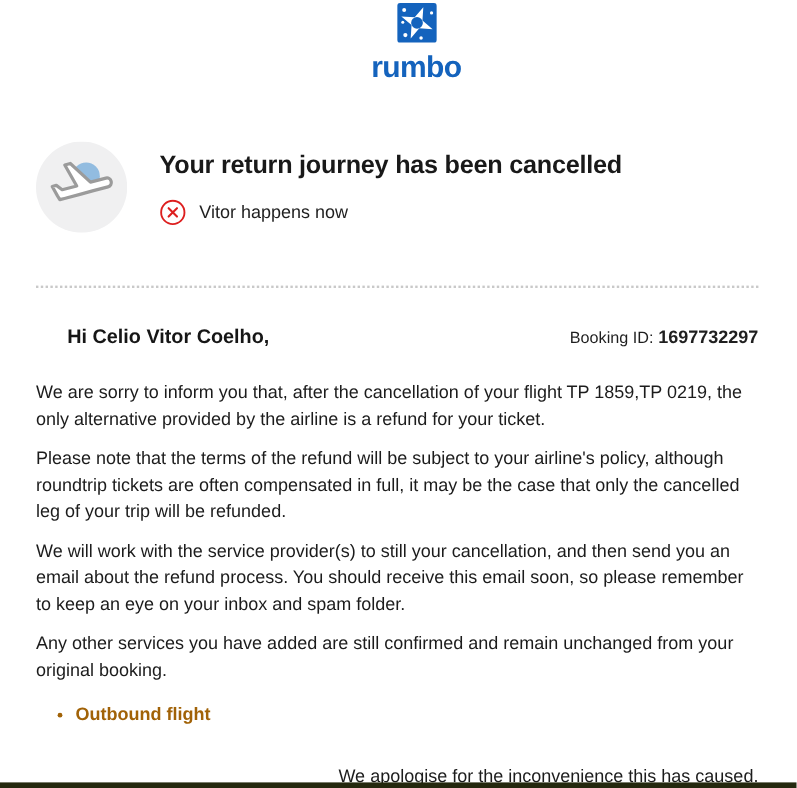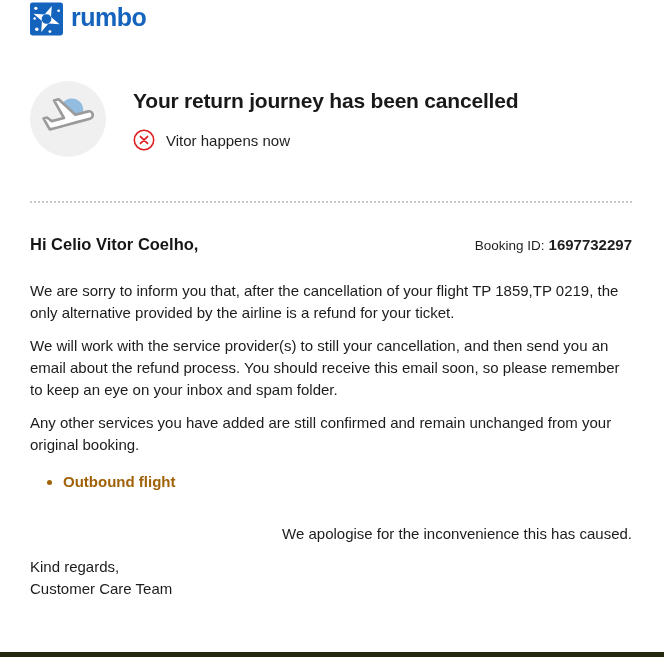--- a/index.html
+++ b/index.html
@@ -12,20 +12,21 @@
     font-family: "Liberation Sans", sans-serif;
     color: #1f1f1f;
     overflow: hidden;
   }
   
   .logo-row {
     display: flex;
     align-items: center;
     gap: 8px;
     padding: 2px 0 0 30px;
+    flex-direction: column;
   }
   .logo-icon { width: 33px; height: 34px; display: block; }
   .logo-text {
     font-size: 25px;
     font-weight: bold;
     letter-spacing: -0.5px;
     line-height: 1;
     padding-bottom: 4px;
   }
   
@@ -54,20 +55,21 @@
     border-top: 2px dotted #c9c9c9;
     margin: 44px 32px 0 30px;
   }
   
   .greeting {
     display: flex;
     justify-content: space-between;
     align-items: flex-start;
     padding: 0 32px 0 30px;
     margin-top: 32px;
+    margin-left: 26px;
   }
   .salutation { font-size: 16.5px; font-weight: bold; color: #161616; }
   .booking { font-size: 13.5px; color: #1f1f1f; white-space: nowrap; padding-top: 1px; }
   .booking-value { font-size: 15px; font-weight: bold; margin-left: 4px; }
   
   .content {
     padding: 0 32px 0 30px;
     margin-top: 26px;
     font-size: 15px;
     line-height: 22px;
@@ -137,20 +139,21 @@
 
   <div class="greeting">
     <span class="salutation">Hi Celio Vitor Coelho,</span>
     <span class="booking">
       <span>Booking ID:</span><span class="booking-value">1697732297</span>
     </span>
   </div>
 
   <div class="content">
     <p>We are sorry to inform you that, after the cancellation of your flight TP 1859,TP 0219, the only alternative provided by the airline is a refund for your ticket.</p>
+    <p>Please note that the terms of the refund will be subject to your airline's policy, although roundtrip tickets are often compensated in full, it may be the case that only the cancelled leg of your trip will be refunded.</p>
     <p>We will work with the service provider(s) to still your cancellation, and then send you an email about the refund process. You should receive this email soon, so please remember to keep an eye on your inbox and spam folder.</p>
     <p>Any other services you have added are still confirmed and remain unchanged from your original booking.</p>
     <ul>
       <li>Outbound flight</li>
     </ul>
     <p class="apology">We apologise for the inconvenience this has caused.</p>
     <p class="signoff-block">
       <span>Kind regards,</span><br>
       <span>Customer Care Team</span>
     </p>

